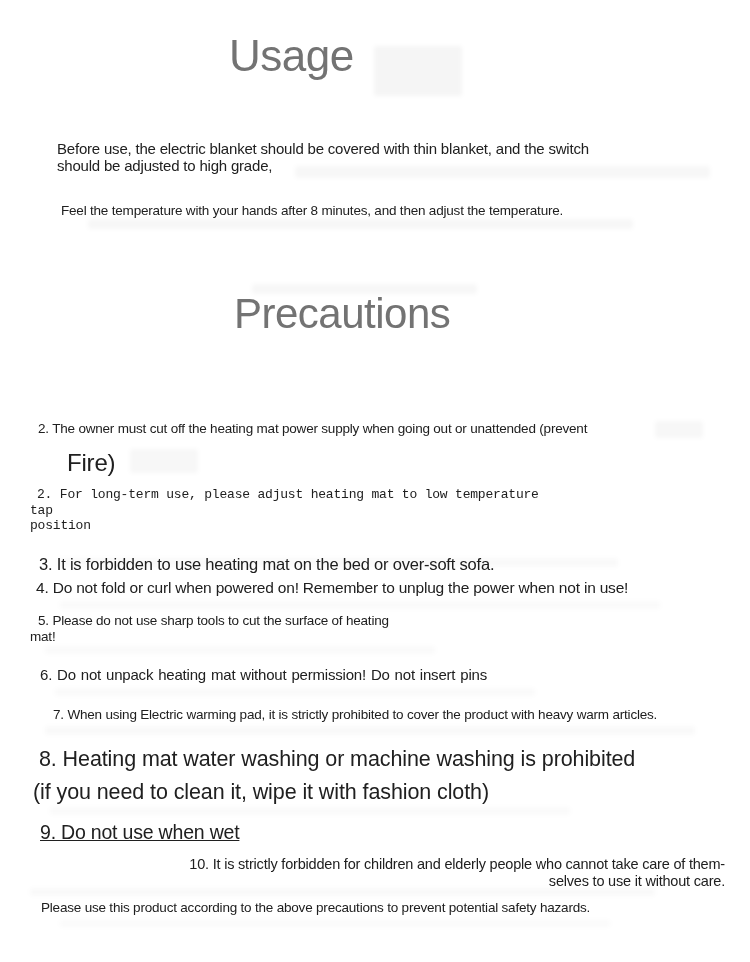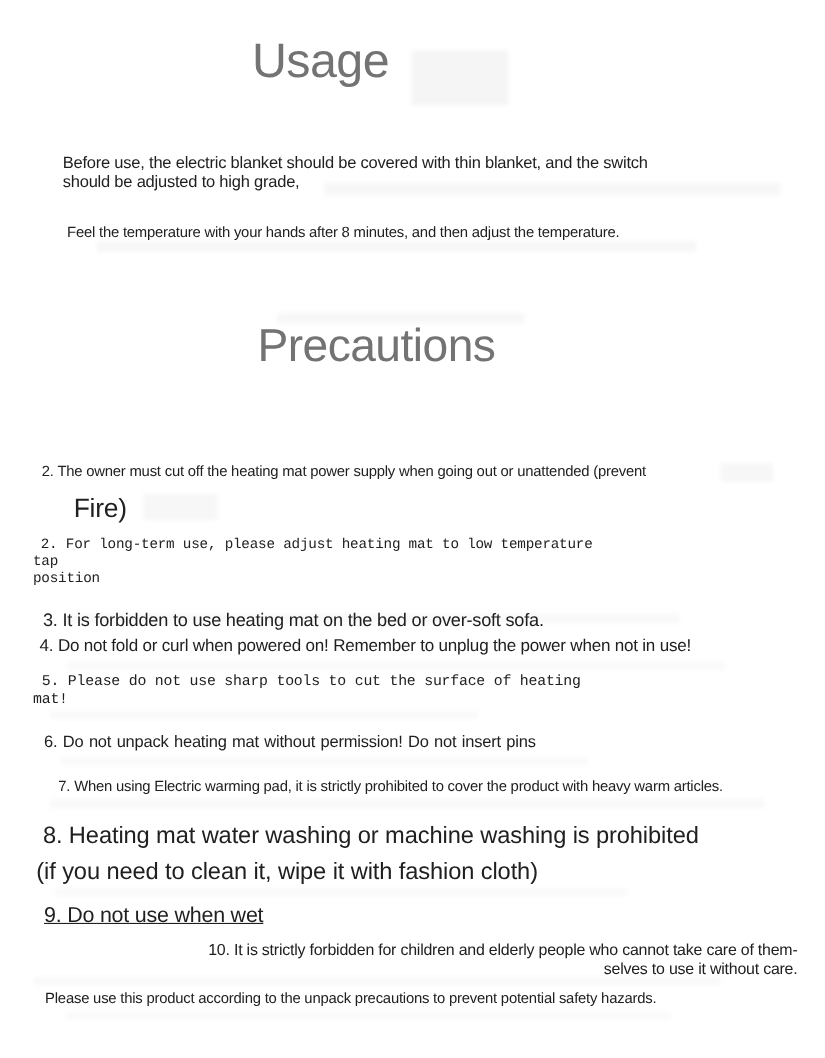--- a/index.html
+++ b/index.html
@@ -31,21 +31,21 @@
   .body-text { letter-spacing: -0.2px; color: #202020; }
 
   #usage-para1 { left: 57px;  top: 141px; width: 660px; font-size: 15px;   line-height: 16.5px; }
   #usage-para2 { left: 61px;  top: 203px; width: 660px; font-size: 13.5px; line-height: 15px; }
 
   #item1       { left: 38px;  top: 421px; width: 690px; font-size: 13.5px; line-height: 15px; }
   #item1-fire  { left: 67px;  top: 449px; font-size: 24px; line-height: 28px; white-space: nowrap; }
   #item2       { left: 30px;  top: 487px; width: 520px; font-size: 13px; line-height: 15.5px; text-indent: 7px; font-family: Liberation Mono, monospace; }
   #item3       { left: 39px;  top: 535px; width: 700px; font-size: 16.5px; line-height: 19px; margin-top: 20px; }
   #item4       { left: 36px;  top: 579px; width: 710px; font-size: 15.5px; line-height: 18px; }
-  #item5       { left: 30px;  top: 613px; width: 520px; font-size: 13.5px; line-height: 15.5px; text-indent: 8px; font-family: Liberation Mono, monospace; }
+  #item5       { left: 30px;  top: 613px; width: 520px; font-size: 13.5px; line-height: 15.5px; text-indent: 8px; }
   #item6       { left: 40px;  top: 666px; width: 700px; font-size: 15px;   line-height: 17px; word-spacing: 1px; }
   #item7       { left: 41px;  top: 707px; width: 705px; font-size: 13.5px; line-height: 15px; margin-left: 12px; }
   #item8       { left: 33px;  top: 743px; width: 710px; font-size: 21.5px; line-height: 33px; text-indent: 6px; letter-spacing: -0.1px; }
   #item9       { left: 40px;  top: 821px; width: 500px; font-size: 19.5px; line-height: 23px; text-decoration: underline; }
   #item10      { left: 25px;  top: 856px; width: 700px; font-size: 14.5px; line-height: 17px; text-indent: 2px; text-align: right; }
   #footer-note { left: 41px;  top: 900px; width: 700px; font-size: 13.5px; line-height: 15px; }
 
   
   .ghost {
     position: absolute;
@@ -102,21 +102,21 @@
   <div class="abs body-text" id="item7">7. When using Electric warming pad, it is strictly prohibited to cover the product with heavy warm articles.</div>
 
   <div class="abs body-text" id="item8">8. Heating mat water washing or machine washing is prohibited
 (if you need to clean it, wipe it with fashion cloth)</div>
 
   <div class="abs body-text" id="item9">9. Do not use when wet</div>
 
   <div class="abs body-text" id="item10">10. It is strictly forbidden for children and elderly people who cannot take care of them-
 selves to use it without care.</div>
 
-  <div class="abs body-text" id="footer-note">Please use this product according to the unpack precautions to prevent potential safety hazards.</div>
+  <div class="abs body-text" id="footer-note">Please use this product according to the above precautions to prevent potential safety hazards.</div>
 
   <div class="ghost" id="ghost-usage"></div>
   <div class="ghost" id="ghost-para1"></div>
   <div class="ghost" id="ghost-para2"></div>
   <div class="ghost" id="ghost-precautions"></div>
   <div class="ghost" id="ghost-item1"></div>
   <div class="ghost" id="ghost-fire"></div>
   <div class="ghost" id="ghost-item3"></div>
   <div class="ghost" id="ghost-item4"></div>
   <div class="ghost" id="ghost-item5"></div>

